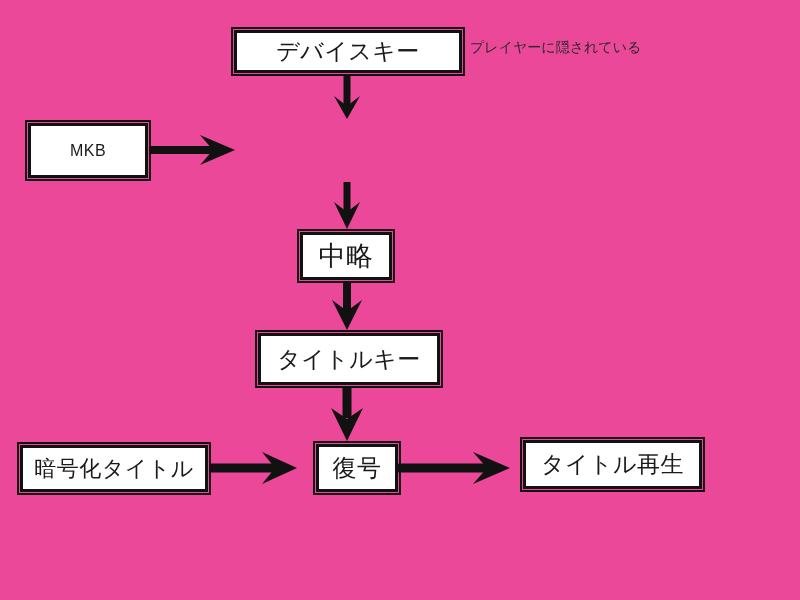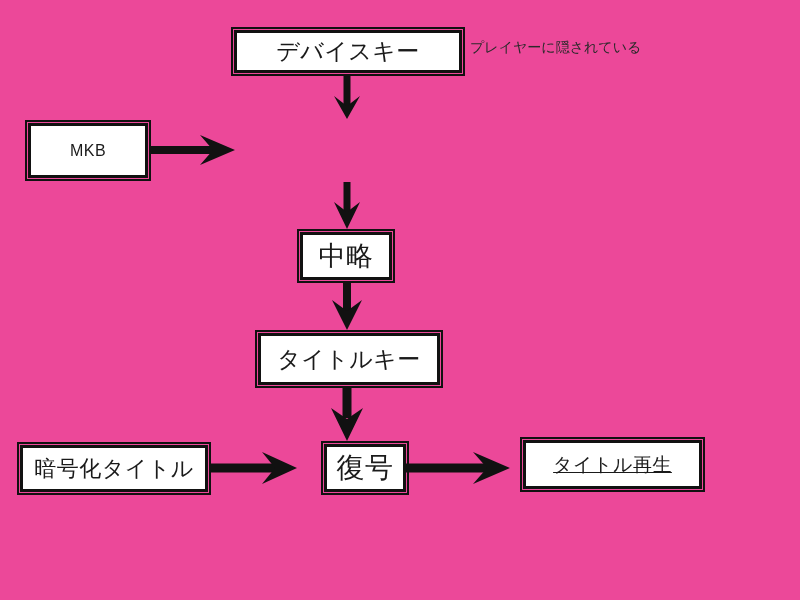--- a/index.html
+++ b/index.html
@@ -46,23 +46,23 @@
     width: 800px;
     height: 600px;
     pointer-events: none;
   }
   
   #node-device-key   { left:234px; top:30px;  width:228px; height:43px;  font-size:23px; }
   #node-mkb          { left:28px;  top:123px; width:120px; height:55px;  font-size:16px; }
   #node-processmkb   { left:238px; top:120px; width:222px; height:60px;  font-size:25px; }
   #node-chuuryaku    { left:300px; top:232px; width:92px;  height:48px;  font-size:27px; }
   #node-title-key    { left:258px; top:333px; width:182px; height:52px;  font-size:23px; }
-  #node-fukugou      { left:324px; top:444px; width:82px;  height:48px;  font-size:28px; }
+  #node-fukugou      { left:316px; top:444px; width:82px;  height:48px;  font-size:24px; }
   #node-enc-title    { left:20px;  top:445px; width:188px; height:47px;  font-size:22px; }
-  #node-title-play   { left:523px; top:440px; width:179px; height:49px;  font-size:19px;text-decoration:underline; }
+  #node-title-play   { left:523px; top:440px; width:179px; height:49px;  font-size:23px; }
   #text-hidden       { left:470px; top:40px;  font-size:14px; }
 </style>
 </head>
 <body>
 
 <div id="canvas">
 
   <svg class="edges" viewBox="0 0 800 600">
 
     <g>

